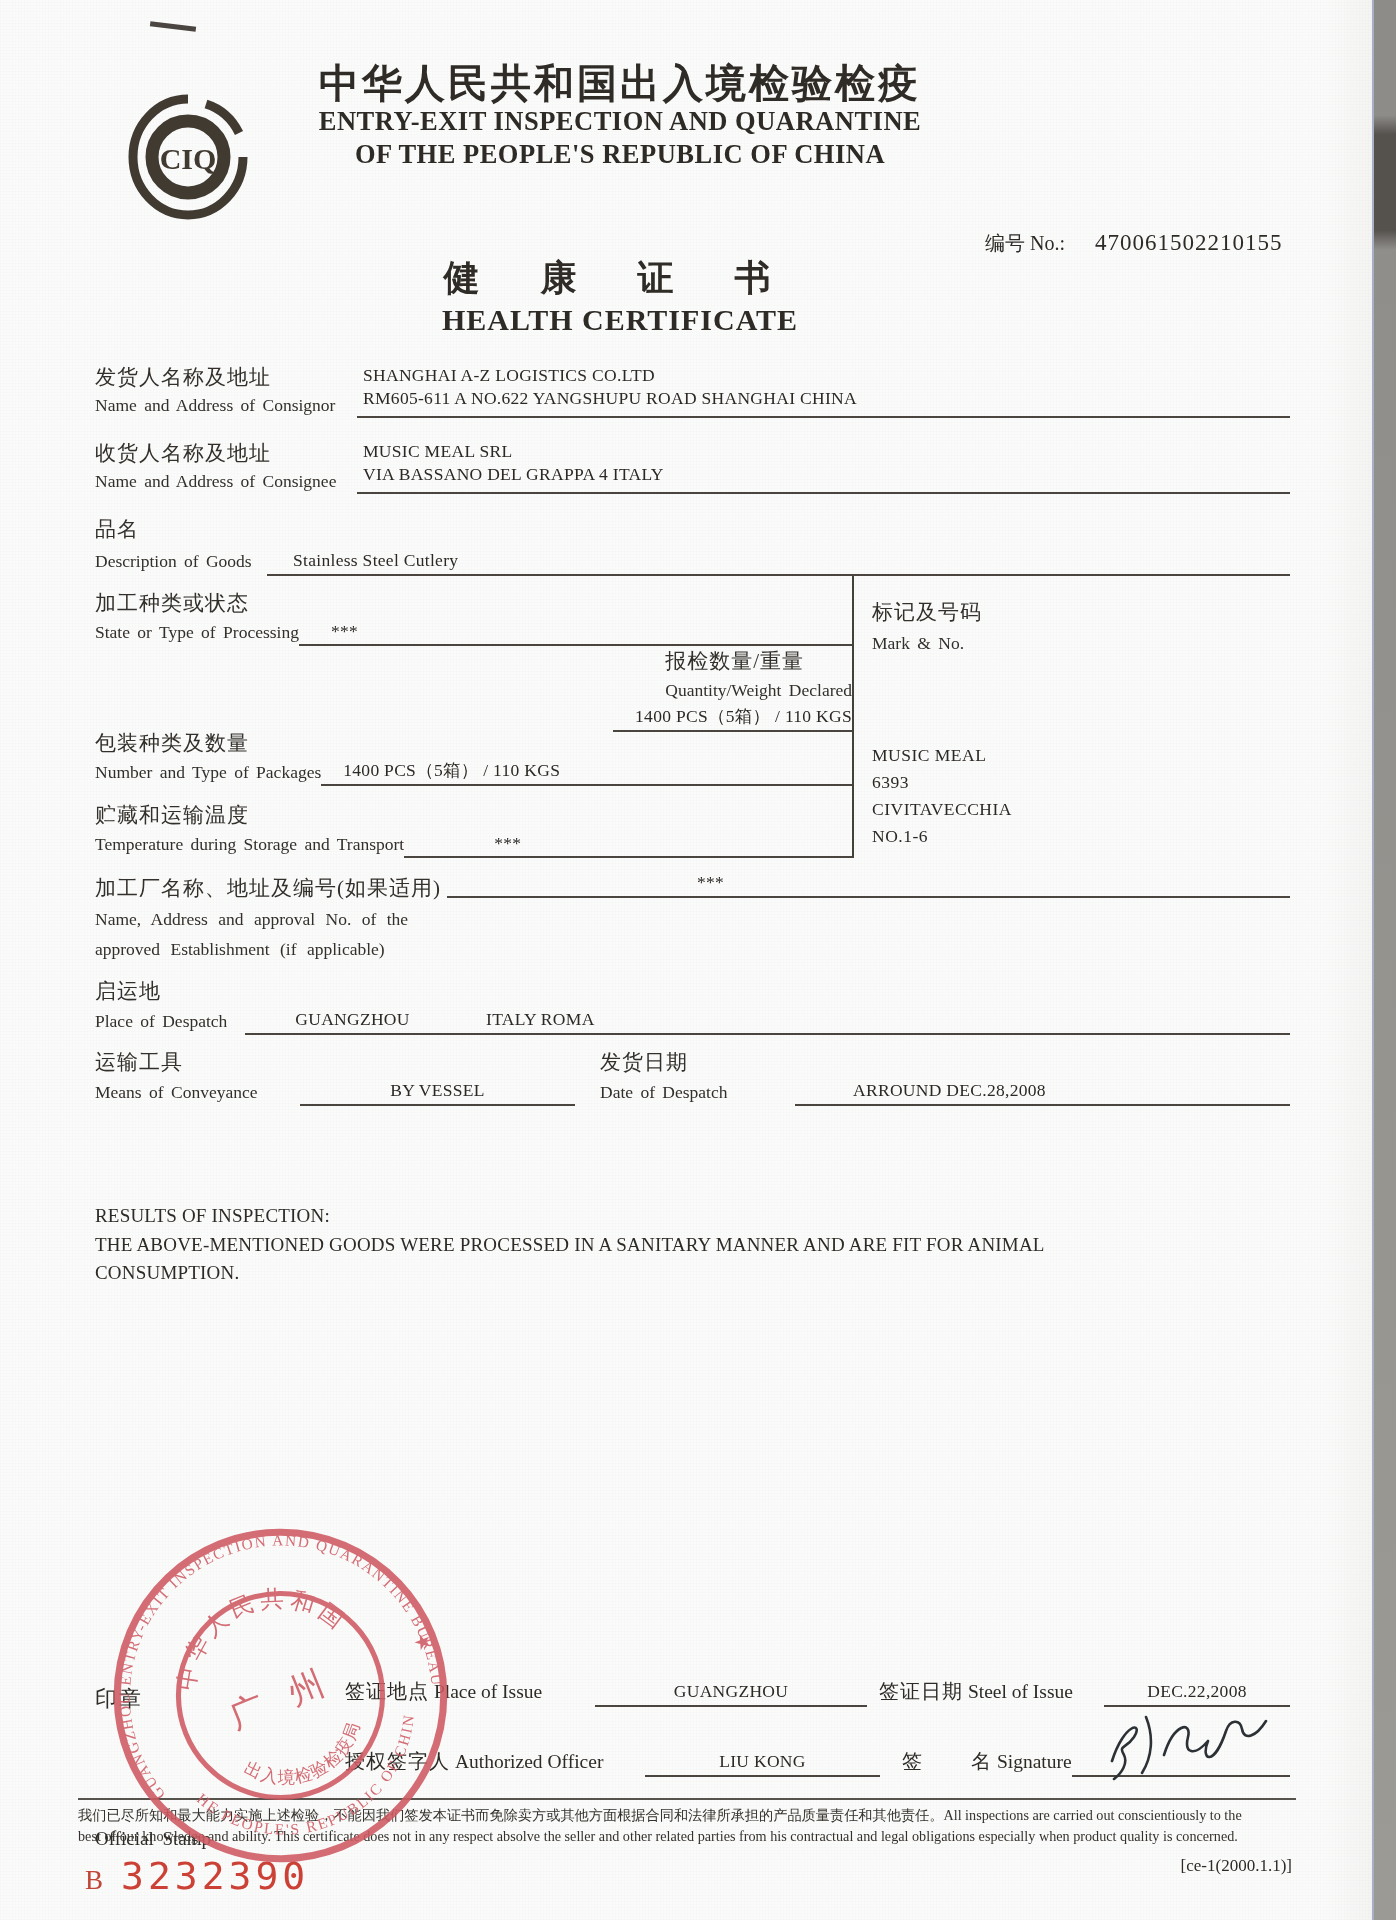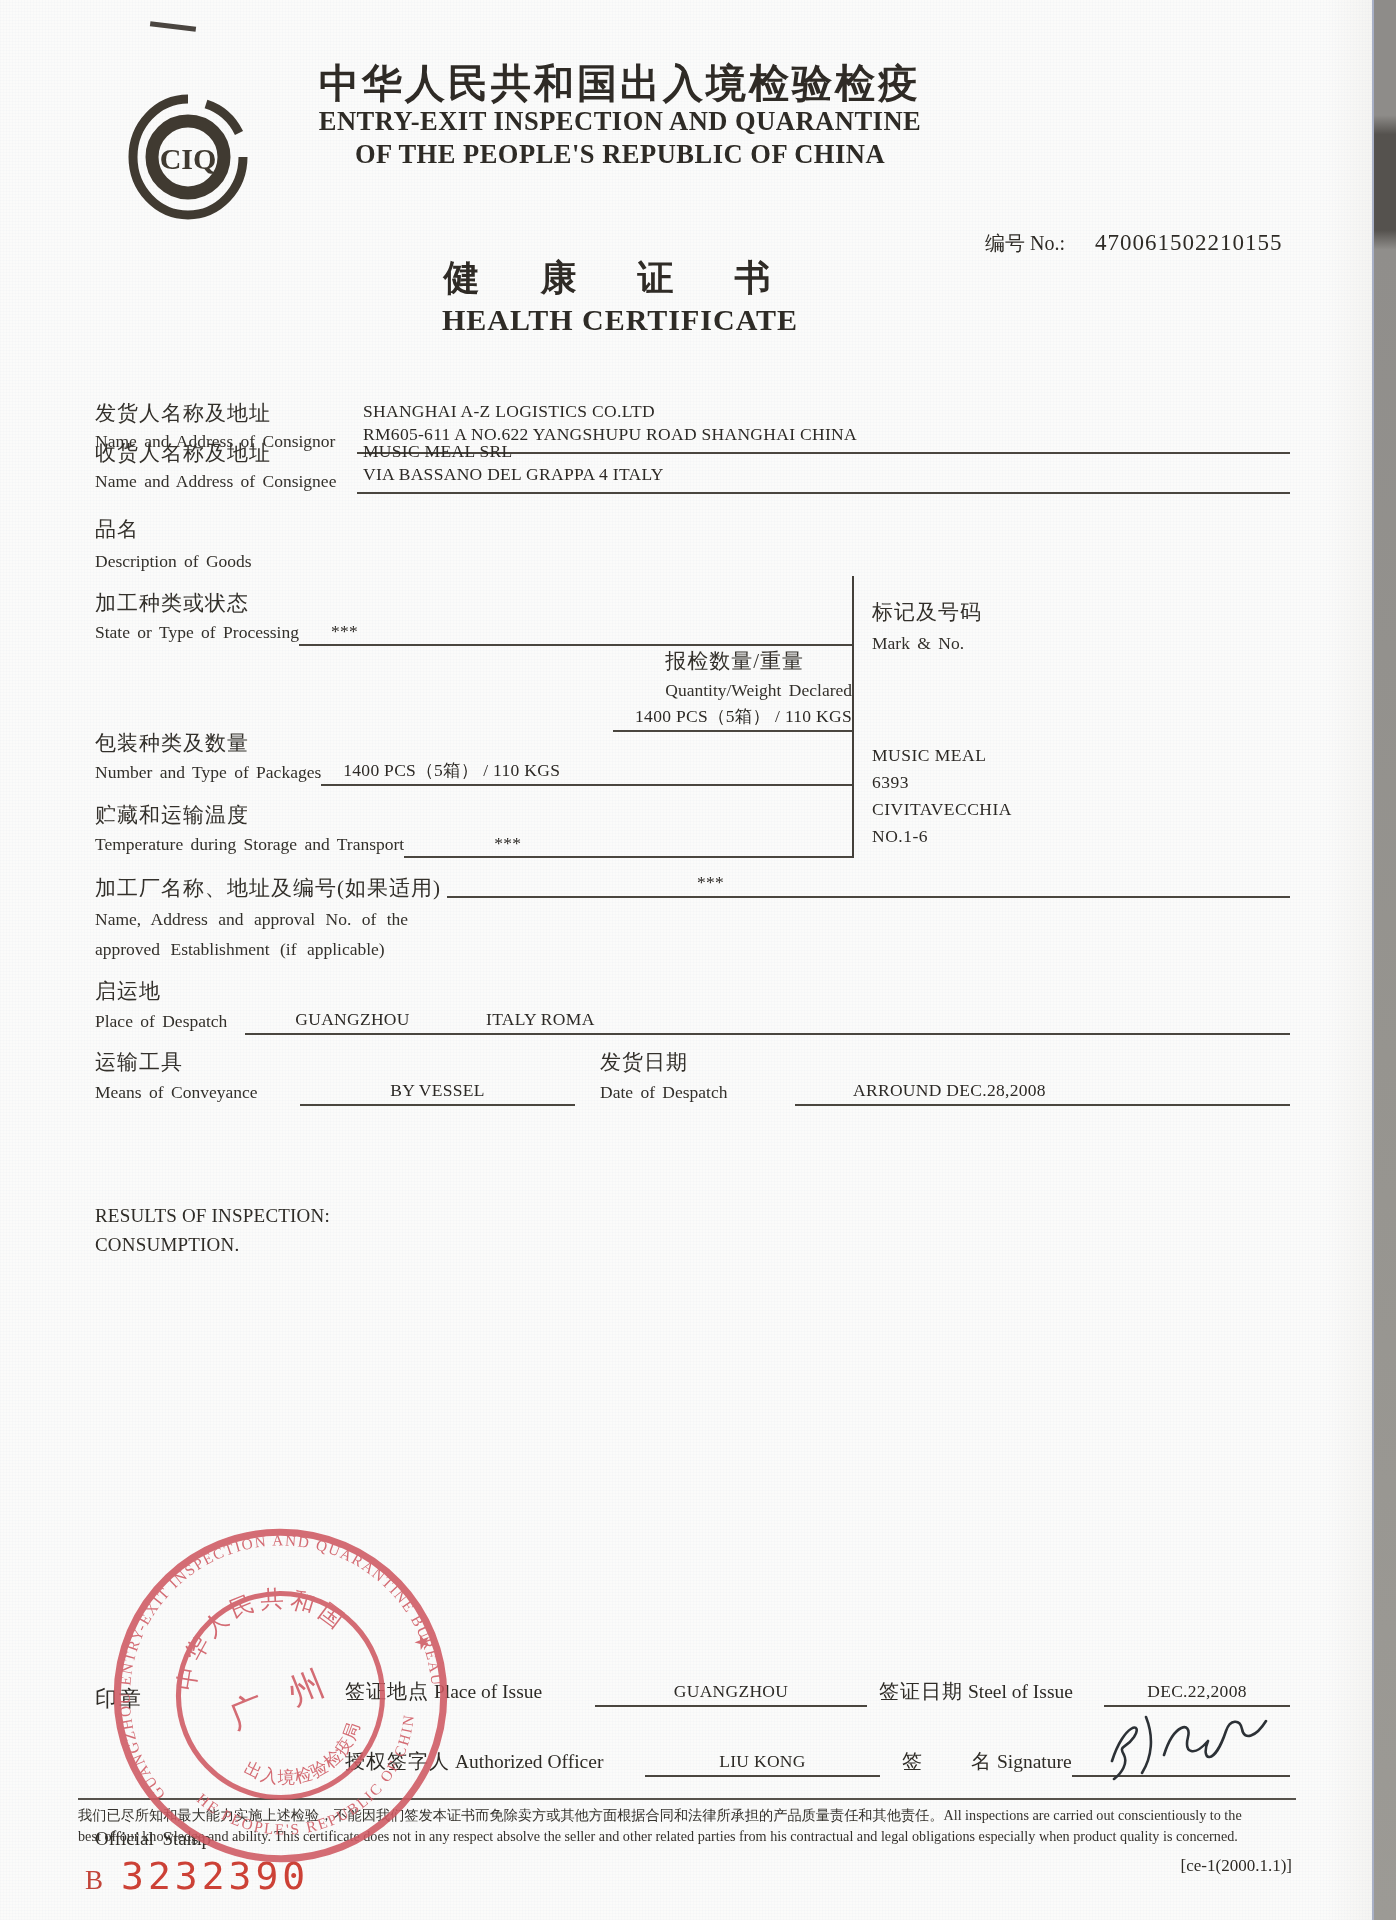--- a/index.html
+++ b/index.html
@@ -110,21 +110,21 @@
 
 
   <div class="abs serial">
     <span class="lbl">编号 No.:</span>
     <span class="num">470061502210155</span>
   </div>
 
   <div class="abs ctr cert-zh">健 康 证 书</div>
   <div class="abs ctr cert-en">HEALTH CERTIFICATE</div>
 
-  <div class="abs frow row2" style="left:95px;top:362px;width:1195px;margin-top:36px;">
+  <div class="abs frow row2" style="left:95px;top:362px;width:1195px;">
     <div class="flabel">
       <div class="zh">发货人名称及地址</div>
       <div class="en">Name and Address of Consignor</div>
     </div>
     <div class="fline uline">
       <div class="vline val">SHANGHAI A-Z LOGISTICS CO.LTD</div>
       <div class="vline val">RM605-611 A NO.622 YANGSHUPU ROAD SHANGHAI CHINA</div>
     </div>
   </div>
 
@@ -137,20 +137,21 @@
       <div class="vline val">MUSIC MEAL SRL</div>
       <div class="vline val">VIA BASSANO DEL GRAPPA 4 ITALY</div>
     </div>
   </div>
 
   <div class="abs frow goods" style="left:95px;top:512px;width:1195px;">
     <div class="flabel">
       <div class="zh" style="line-height:34px;">品名</div>
       <div class="en" style="line-height:30px;">Description of Goods</div>
     </div>
+    <div class="fline uline val">Stainless Steel Cutlery</div>
   </div>
 
   <div class="abs mid">
     <div class="mcol-l">
       <div class="mrow" style="height:70px;">
         <div class="flabel">
           <div class="zh">加工种类或状态</div>
           <div class="en">State or Type of Processing</div>
         </div>
         <div class="fline uline val" style="padding-left:32px;">***</div>
@@ -215,20 +216,21 @@
     <div class="ln val" style="width:275px;">BY VESSEL</div>
     <div class="fl" style="margin-left:25px;width:195px;">
       <div class="zh">发货日期</div>
       <div class="en">Date of Despatch</div>
     </div>
     <div class="ln val" style="flex:1;text-align:left;padding-left:58px;">ARROUND DEC.28,2008</div>
   </div>
 
   <div class="abs results">
     <div>RESULTS OF INSPECTION:</div>
+    <div>THE ABOVE-MENTIONED GOODS WERE PROCESSED IN A SANITARY MANNER AND ARE FIT FOR ANIMAL</div>
     <div>CONSUMPTION.</div>
   </div>
 
   <svg class="abs seal" width="352" height="352" viewBox="0 0 345 345">
     <g transform="rotate(-22 172 172)">
       <circle cx="172" cy="172" r="160" fill="none" stroke="#cf5962" stroke-width="7"></circle>
       <circle cx="172" cy="172" r="100" fill="none" stroke="#cf5962" stroke-width="5"></circle>
       <defs>
         <path id="sealTop" d="M 40,240 A 148,148 0 1 1 304,240" fill="none"></path>
         <path id="sealBottom" d="M 56,235 A 128,128 0 0 0 288,235" fill="none"></path>

